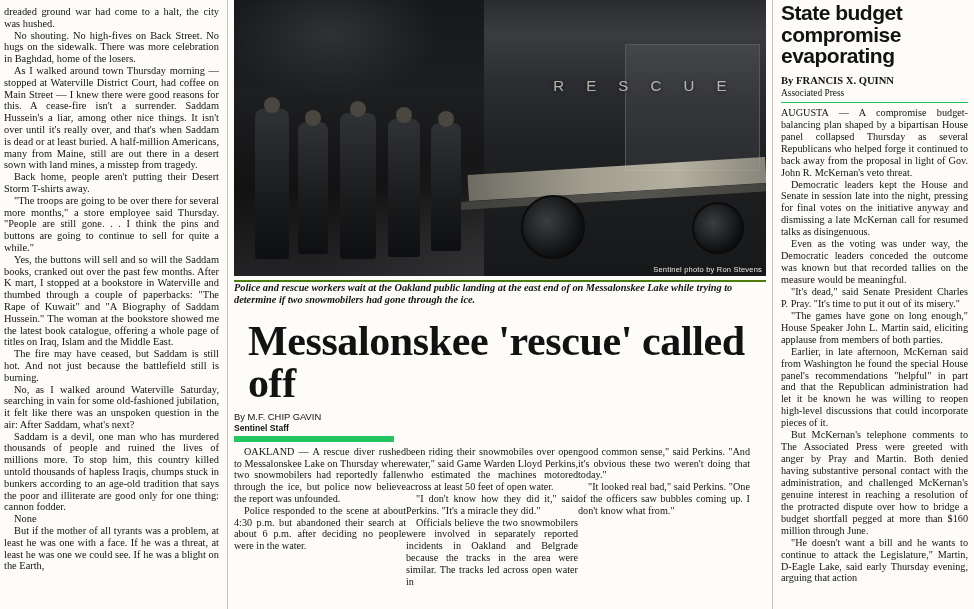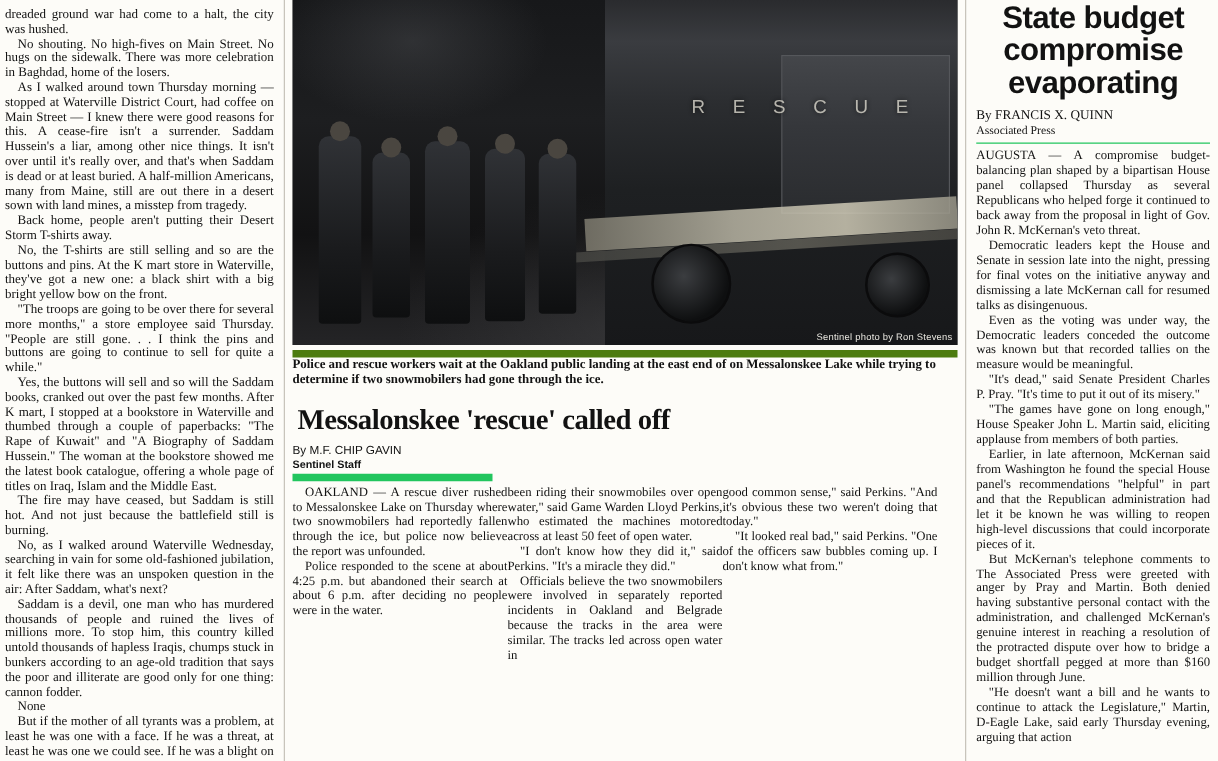--- a/index.html
+++ b/index.html
@@ -141,28 +141,28 @@
     letter-spacing: .2px;
   }
   .caption {
     font-family: "Liberation Serif", serif;
     font-size: 10.3px;
     line-height: 1.2;
     font-weight: bold;
     margin: 2px 0 4px 0;
     padding-bottom: 3px;
   }
-  .headline-rule-top { border-top: 6px solid #4d7c0f; }
+  .headline-rule-top { border-top: 2px solid #4d7c0f; font-style: italic; }
   .headline {
     font-family: "Liberation Serif", serif;
-    font-size: 23px;
+    font-size: 42px;
     font-weight: bold;
     letter-spacing: -0.4px;
     line-height: 1.0;
-    margin: 6px 0 7px 4px;
+    margin: 6px 0 7px 14px;
   }
   .byline {
     font-family: "Liberation Sans", sans-serif;
     font-size: 9.4px;
     font-weight: normal;
     margin: 0 0 1px 0;
   }
   .byline-sub {
     font-family: "Liberation Sans", sans-serif;
     font-size: 8.6px;
@@ -192,31 +192,30 @@
   .story-cols p.noindent { text-indent: 0; }
 
   
   .col-right {
     width: 201px;
     padding: 2px 6px 0 8px;
     overflow: hidden;
   }
   .r-headline {
     font-family: "Liberation Sans", sans-serif;
-    font-size: 25px;
+    font-size: 21px;
     font-weight: bold;
     line-height: 1.03;
     letter-spacing: -0.5px;
     margin: 0 0 8px 0;
-    text-align: center;
   }
   .r-byline {
     font-family: "Liberation Serif", serif;
     font-size: 10.6px;
-    font-weight: normal;
+    font-weight: bold;
     margin: 0 0 2px 0;
   }
   .r-byline-sub {
     font-family: "Liberation Serif", serif;
     font-size: 9.4px;
     margin: 0 0 4px 0;
     padding-bottom: 4px;
     border-bottom: 1px solid #22c55e;
   }
   .col-right p.body {
@@ -229,28 +228,27 @@
   }
   .col-right p.body.noindent { text-indent: 0; }
 </style>
 </head>
 <body>
 
 <div class="page">
 
   <div class="col-left">
     <p class="noindent">dreaded ground war had come to a halt, the city was hushed.</p>
-    <p>No shouting. No high-fives on Main Street. No hugs on the sidewalk. There was more celebration in Baghdad, home of the losers.</p>
+    <p>No shouting. No high-fives on Back Street. No hugs on the sidewalk. There was more celebration in Baghdad, home of the losers.</p>
     <p>As I walked around town Thursday morning — stopped at Waterville District Court, had coffee on Main Street — I knew there were good reasons for this. A cease-fire isn't a surrender. Saddam Hussein's a liar, among other nice things. It isn't over until it's really over, and that's when Saddam is dead or at least buried. A half-million Americans, many from Maine, still are out there in a desert sown with land mines, a misstep from tragedy.</p>
     <p>Back home, people aren't putting their Desert Storm T-shirts away.</p>
-    <p>No, the T-shirts are still selling and so are the buttons and pins. At the K mart store in Waterville, they've got a new one: a black shirt with a big bright yellow bow on the front.</p>
     <p>"The troops are going to be over there for several more months," a store employee said Thursday. "People are still gone. . . I think the pins and buttons are going to continue to sell for quite a while."</p>
     <p>Yes, the buttons will sell and so will the Saddam books, cranked out over the past few months. After K mart, I stopped at a bookstore in Waterville and thumbed through a couple of paperbacks: "The Rape of Kuwait" and "A Biography of Saddam Hussein." The woman at the bookstore showed me the latest book catalogue, offering a whole page of titles on Iraq, Islam and the Middle East.</p>
     <p>The fire may have ceased, but Saddam is still hot. And not just because the battlefield still is burning.</p>
-    <p>No, as I walked around Waterville Wednesday, searching in vain for some old-fashioned jubilation, it felt like there was an unspoken question in the air: After Saddam, what's next?</p>
+    <p>No, as I walked around Waterville Saturday, searching in vain for some old-fashioned jubilation, it felt like there was an unspoken question in the air: After Saddam, what's next?</p>
     <p>Saddam is a devil, one man who has murdered thousands of people and ruined the lives of millions more. To stop him, this country killed untold thousands of hapless Iraqis, chumps stuck in bunkers according to an age-old tradition that says the poor and illiterate are good only for one thing: cannon fodder.</p>
     <p>None</p>
     <p>But if the mother of all tyrants was a problem, at least he was one with a face. If he was a threat, at least he was one we could see. If he was a blight on the Earth,</p>
   </div>
 
   <div class="col-mid">
 
     <div class="photo-wrap">
       <div class="photo"></div>
       <div class="truck">
@@ -282,21 +280,21 @@
     <div class="caption headline-rule-top">Police and rescue workers wait at the Oakland public landing at the east end of on Messalonskee Lake while trying to determine if two snowmobilers had gone through the ice.</div>
 
     <div class="headline">Messalonskee 'rescue' called off</div>
 
     <div class="byline">By M.F. CHIP GAVIN</div>
     <div class="byline-sub">Sentinel Staff</div>
 
     <div class="story-cols">
       <div class="sc">
         <p>OAKLAND — A rescue diver rushed to Messalonskee Lake on Thursday where two snowmobilers had reportedly fallen through the ice, but police now believe the report was unfounded.</p>
-        <p>Police responded to the scene at about 4:25 p.m. but abandoned their search at about 6 p.m. after deciding no people were in the water.</p>
+        <p>Police responded to the scene at about 4:30 p.m. but abandoned their search at about 6 p.m. after deciding no people were in the water.</p>
       </div>
       <div class="sc">
         <p class="noindent">been riding their snowmobiles over open water," said Game Warden Lloyd Perkins, who estimated the machines motored across at least 50 feet of open water.</p>
         <p>"I don't know how they did it," said Perkins. "It's a miracle they did."</p>
         <p>Officials believe the two snowmobilers were involved in separately reported incidents in Oakland and Belgrade because the tracks in the area were similar. The tracks led across open water in</p>
       </div>
       <div class="sc">
         <p class="noindent">good common sense," said Perkins. "And it's obvious these two weren't doing that today."</p>
         <p>"It looked real bad," said Perkins. "One of the officers saw bubbles coming up. I don't know what from."</p>
 

